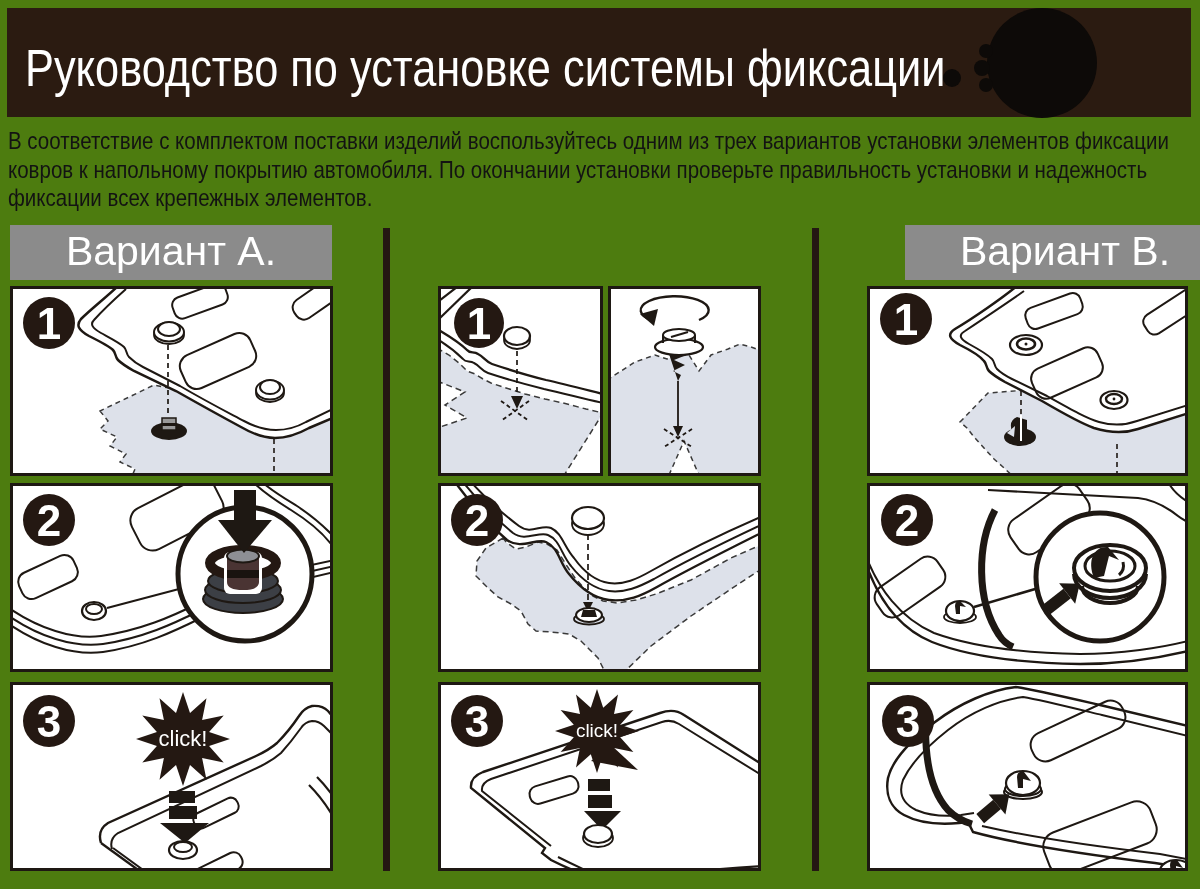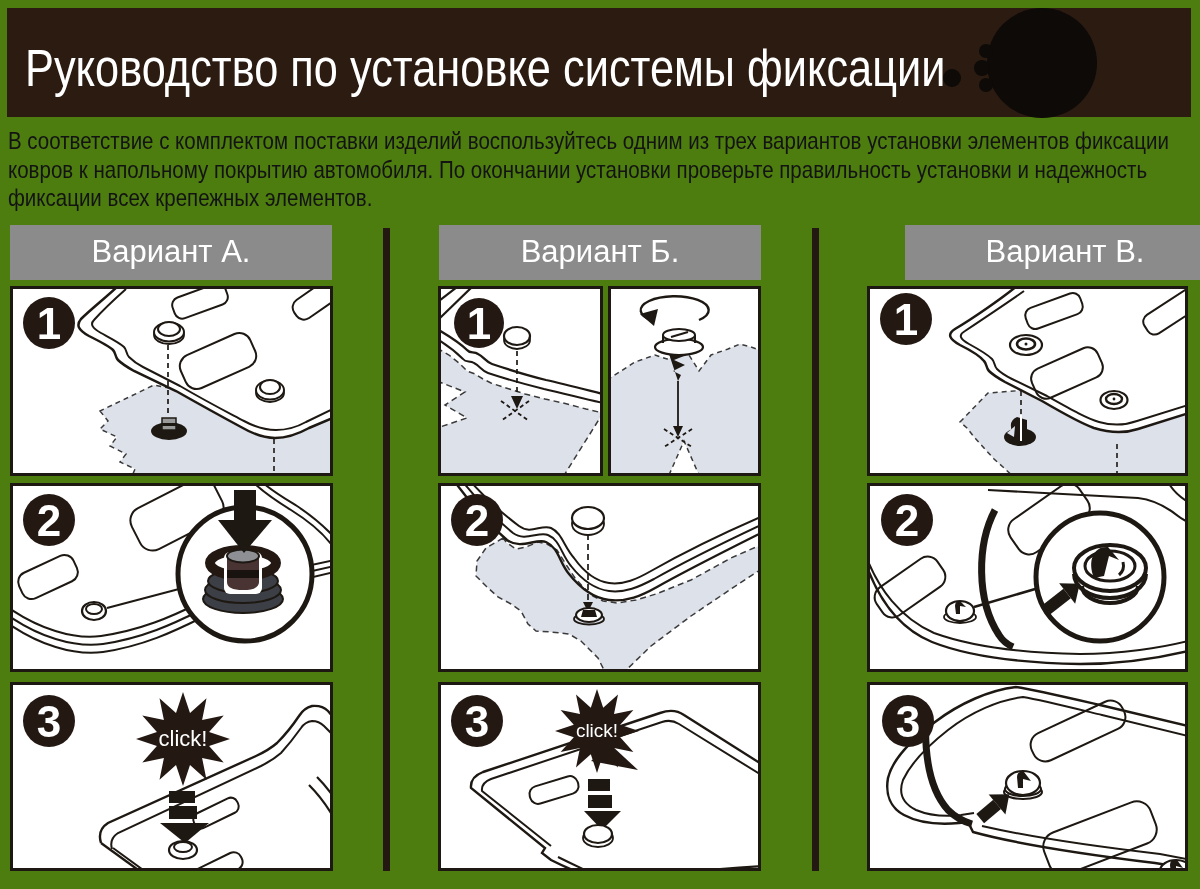--- a/index.html
+++ b/index.html
@@ -4,42 +4,41 @@
 <style>
   html,body{margin:0;padding:0;background:#fff;}
   #page{position:relative;width:1200px;height:889px;background:#4d7c0f;overflow:hidden;
         font-family:"Liberation Sans", sans-serif;}
   .abs{position:absolute;}
   #hdr{left:7px;top:8px;width:1184px;height:109px;background:#2b1b11;}
   #title{left:25px;top:43px;font-size:51px;line-height:51px;color:#fff;letter-spacing:0;
          transform:scaleX(0.85);transform-origin:0 0;white-space:nowrap;}
   #bodytext{left:8px;top:127px;font-size:24px;line-height:28.5px;color:#131313;
             transform:scaleX(0.854);transform-origin:0 0;white-space:nowrap;}
-  .colhead{top:225px;height:55px;background:#8b8b8b;color:#fff;font-size:31px;
+  .colhead{top:225px;height:55px;background:#8b8b8b;color:#fff;font-size:41px;
            text-align:center;line-height:53px;letter-spacing:0px;}
   .vbar{top:228px;width:7px;height:643px;background:#241812;}
   .panel{border:3px solid #1e1813;background:#fff;}
   .panel svg{position:absolute;left:0;top:0;}
 </style>
 </head>
 <body>
 <div id="page">
   <div id="hdr" class="abs"></div>
   <svg class="abs" style="left:930px;top:0px" width="170" height="125" viewBox="0 0 170 125">
     <circle cx="22" cy="78" r="9" fill="#0d0a08"></circle>
     <circle cx="112" cy="63" r="55" fill="#0d0a08"></circle>
     <circle cx="56" cy="51" r="7" fill="#0d0a08"></circle>
     <circle cx="52" cy="68" r="8" fill="#0d0a08"></circle>
     <circle cx="56" cy="85" r="7" fill="#0d0a08"></circle>
   </svg>
   <div id="title" class="abs">Руководство по установке системы фиксации</div>
   <div id="bodytext" class="abs">В соответствие с комплектом поставки изделий воспользуйтесь одним из трех вариантов установки элементов фиксации<br>ковров к напольному покрытию автомобиля. По окончании установки проверьте правильность установки и надежность<br>фиксации всех крепежных элементов.</div>
 
   <div class="colhead abs" style="left:10px;width:322px;">Вариант А.</div>
-  <div class="colhead abs" style="left:439px;width:322px;">Вариант Б.</div>
   <div class="colhead abs" style="left:867px;width:320px;margin-left:38px;">Вариант В.</div>
 
   <div class="vbar abs" style="left:383px;"></div>
   <div class="vbar abs" style="left:812px;"></div>
 
   <div class="panel abs" style="left:10px;top:286px;width:317px;height:184px;">
   <svg width="317" height="184" viewBox="0 0 317 184">
     <g id="a1" stroke="#1e1813" fill="none" stroke-width="2">
       <polygon points="87,122 95,132 87,140 104,148 97,157 113,165 107,173 122,180 117,192 324,192 324,132 141,96" fill="#dde1ea" stroke="#3a3a3a" stroke-width="1.5" stroke-dasharray="5,4"></polygon>
       <line x1="261" y1="150" x2="261" y2="188" stroke-dasharray="5,4" stroke-width="1.6"></line>

